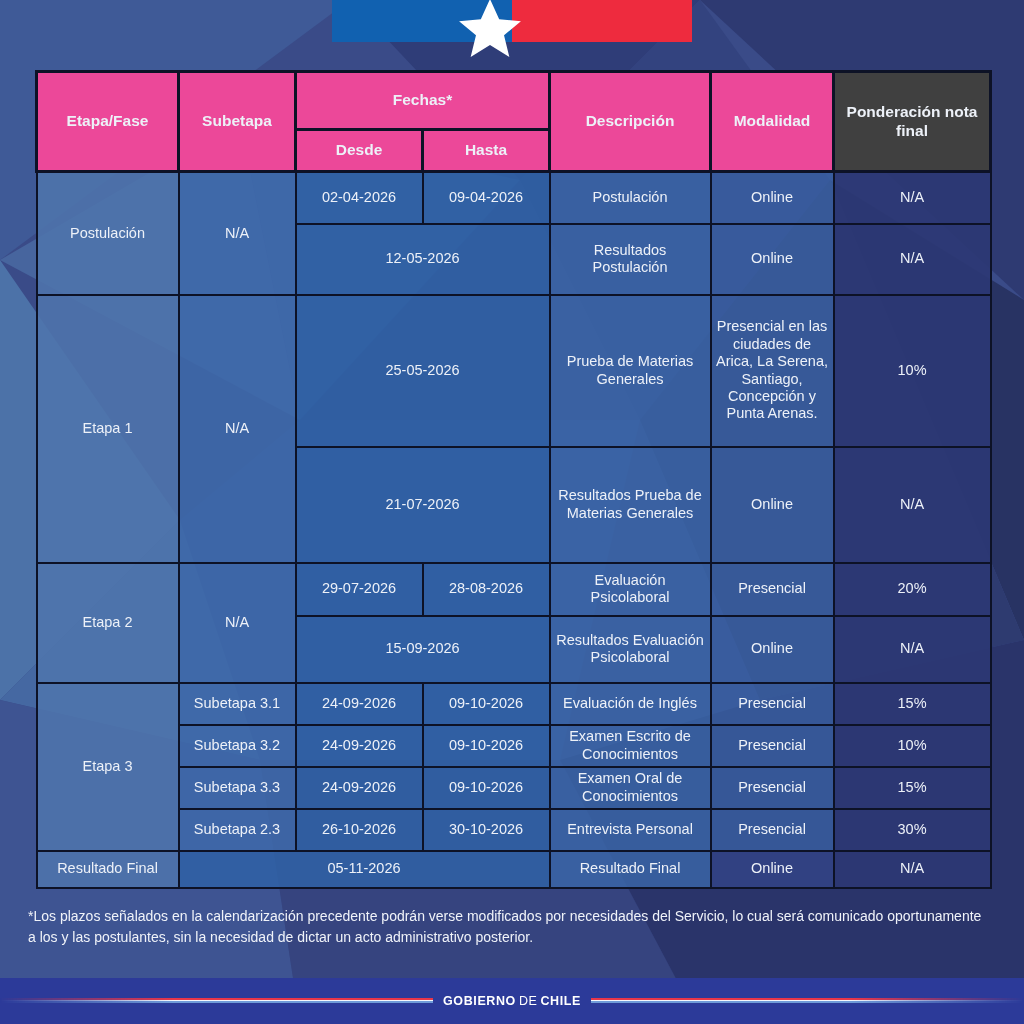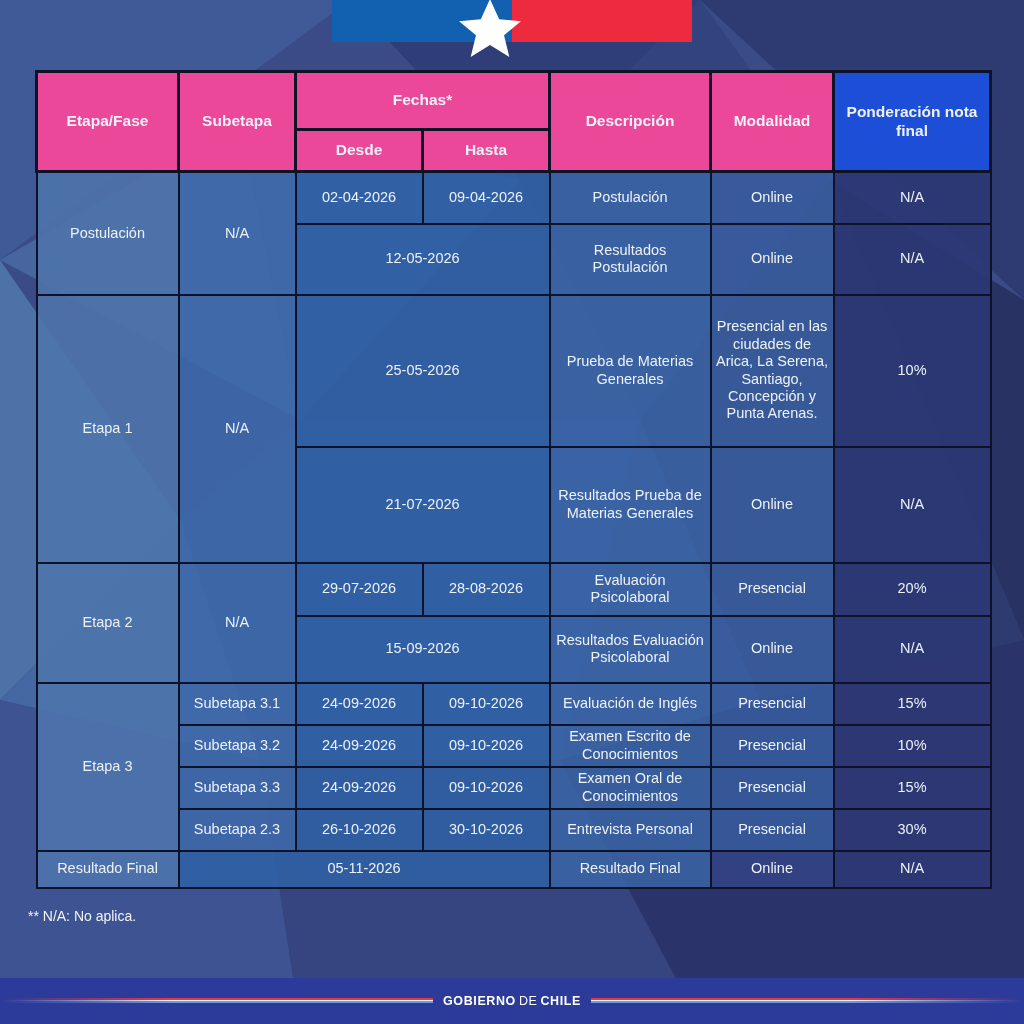--- a/index.html
+++ b/index.html
@@ -107,21 +107,21 @@
         <col style="width:123px">
         <col style="width:157px">
     </colgroup>
     <thead>
       <tr style="height:58px">
         <th rowspan="2">Etapa/Fase</th>
         <th rowspan="2">Subetapa</th>
         <th colspan="2">Fechas*</th>
         <th rowspan="2">Descripción</th>
         <th rowspan="2">Modalidad</th>
-        <th rowspan="2" class="c-pond" style="background:#1d4ed8">Ponderación nota final</th>
+        <th rowspan="2" class="c-pond" style="background:#404040">Ponderación nota final</th>
       </tr>
       <tr style="height:42px">
         <th>Desde</th>
         <th>Hasta</th>
       </tr>
     </thead>
     <tbody>
       <tr class="h52">
         <td rowspan="2" class="c-etapa">Postulación</td>
         <td rowspan="2" class="c-sub">N/A</td>
@@ -207,21 +207,21 @@
         <td class="c-etapa">Resultado Final</td>
         <td colspan="3" class="c-date">05-11-2026</td>
         <td class="c-desc">Resultado Final</td>
         <td class="c-mod-dark thick">Online</td>
         <td class="c-pond thick">N/A</td>
       </tr>
     </tbody>
   </table>
 
   <div class="footnotes">
-    <p>** N/A: No aplica.</p>
+    <p>*Los plazos señalados en la calendarización precedente podrán verse modificados por necesidades del Servicio, lo cual será comunicado oportunamente a los y las postulantes, sin la necesidad de dictar un acto administrativo posterior.</p>
   </div>
 
   <div class="footer">
     <div class="gov-line left"></div>
     <p class="gov-text"><b>GOBIERNO</b><span class="lt">DE</span><b>CHILE</b></p>
     <div class="gov-line right"></div>
   </div>
 
 </div>
 

